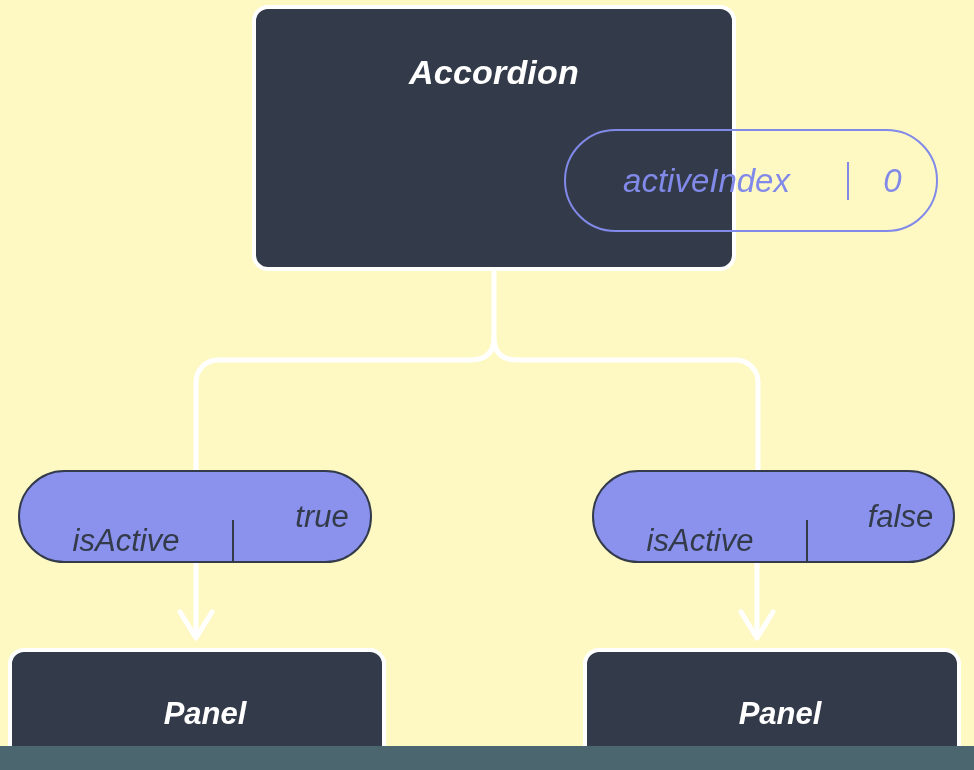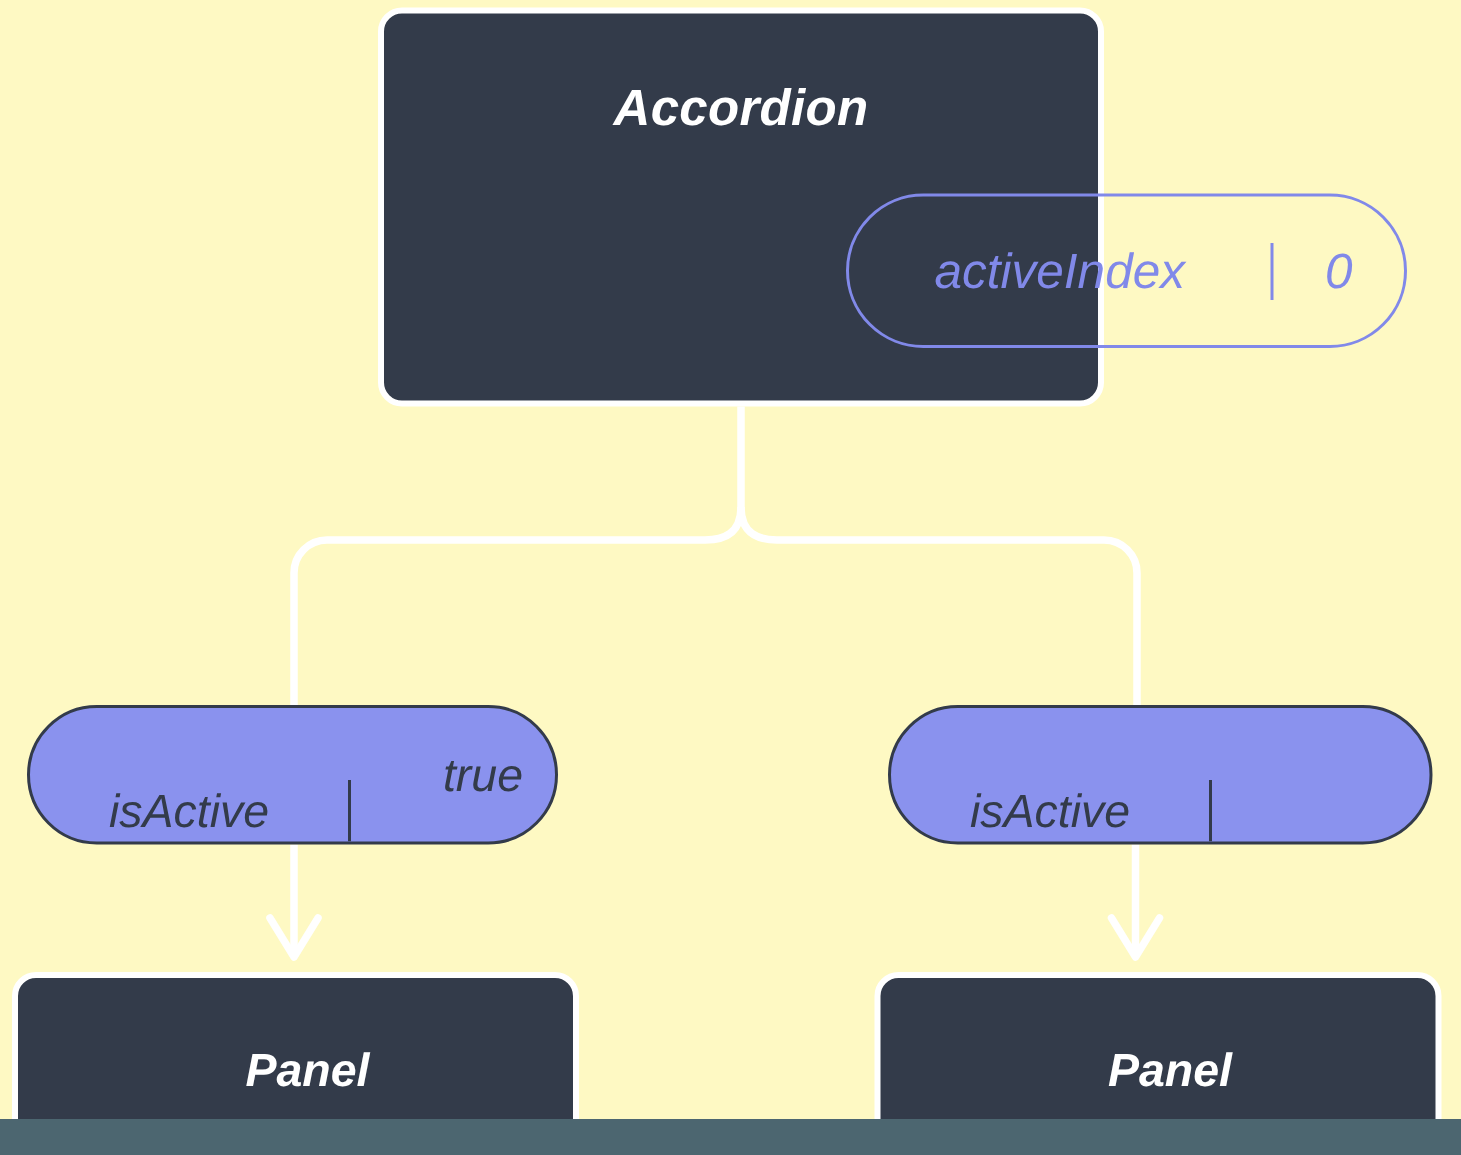--- a/index.html
+++ b/index.html
@@ -169,20 +169,21 @@
     </div>
   </div>
 
   <div id="pill-left" class="prop-pill">
     <div class="pill-key">isActive</div>
     <div class="pill-val">true</div>
   </div>
 
   <div id="pill-right" class="prop-pill">
     <div class="pill-key">isActive</div>
+    <div class="pill-val">false</div>
   </div>
 
   <div id="panel-left" class="panel-card">
     <div class="panel-label">Panel</div>
   </div>
 
   <div id="panel-right" class="panel-card">
     <div class="panel-label">Panel</div>
   </div>
 

